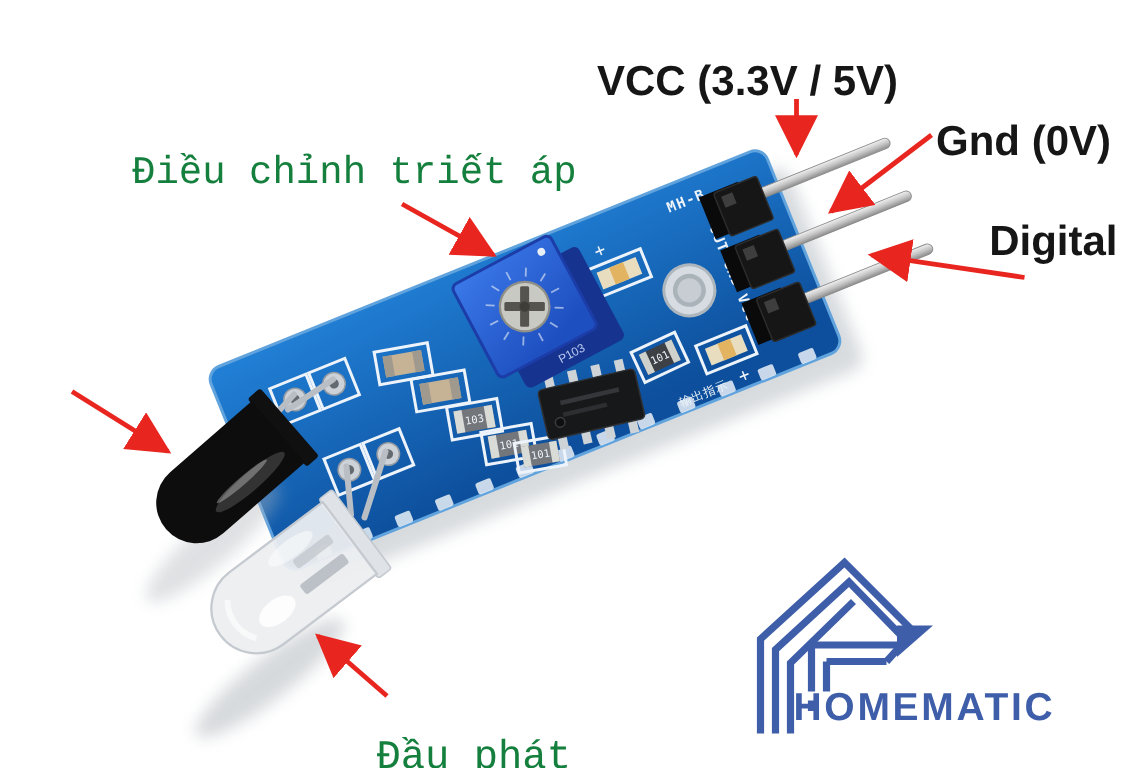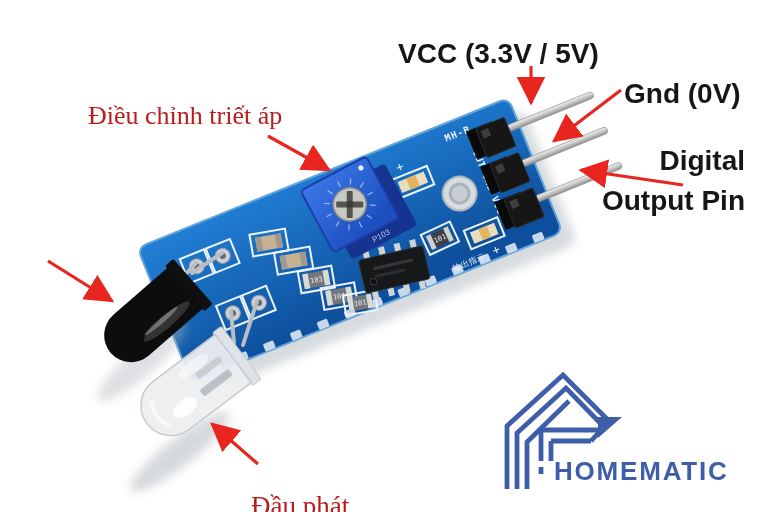--- a/index.html
+++ b/index.html
@@ -1,29 +1,29 @@
 <!DOCTYPE html>
 <html><head>
 <meta charset="utf-8">
 <style>
   html,body{margin:0;padding:0;background:#fff;}
   .stage{position:relative;width:760px;height:512px;background:#ffffff;overflow:hidden;
          font-family:"Liberation Sans",sans-serif;}
   .stage svg{position:absolute;left:0;top:0;}
   .lbl{position:absolute;color:#161616;font-weight:bold;font-size:28px;line-height:1.2;
        font-family:"Liberation Sans",sans-serif;white-space:nowrap;}
-  .lblv{position:absolute;color:#b91c1c;font-size:26px;line-height:1.15;
-        font-family:Liberation Serif, serif;white-space:nowrap;}
+  .lblv{position:absolute;color:#15803d;font-size:26px;line-height:1.15;
+        font-family:Liberation Mono, monospace;white-space:nowrap;}
   .lbl-digital{left:577px;top:141px;width:168px;text-align:right;line-height:1.42;}
   .lbl-vcc{left:398px;top:37px;}
   .lbl-gnd{left:624px;top:77px;}
   .lbl-pot{left:88px;top:101px;}
   .lbl-thu{left:45px;top:226px;}
   .lbl-phat{left:251px;top:458px;font-size:27px;margin-top:33px;}
-  .logo-text{position:absolute;left:554px;top:456px;font-size:26px;font-weight:bold;
+  .logo-text{position:absolute;left:529px;top:456px;font-size:26px;font-weight:bold;
              letter-spacing:1.8px;color:#3F5EA9;font-family:"Liberation Sans",sans-serif;
              white-space:nowrap;}
   .silk{font-family:"DejaVu Sans Mono",monospace;fill:#eef4fa;}
 </style>
 </head>
 <body>
 
 <div class="stage">
 
 <svg width="760" height="512" viewBox="0 0 760 512">
@@ -269,17 +269,16 @@
     <polygon points="598,417 622,417 598,438" fill="#3F5EA9" stroke="none"></polygon>
   </g>
 </svg>
 
 <div class="lblv lbl-pot">Điều chỉnh triết áp</div>
 <div class="lblv lbl-phat">Đầu phát</div>
 <div class="lbl lbl-vcc">VCC (3.3V / 5V)</div>
 <div class="lbl lbl-gnd">Gnd (0V)</div>
 <div class="lbl lbl-digital">
   <div>Digital</div>
-  <div>Output Pin</div>
 </div>
 <div class="logo-text">HOMEMATIC</div>
 
 </div>
 
 </body></html>

